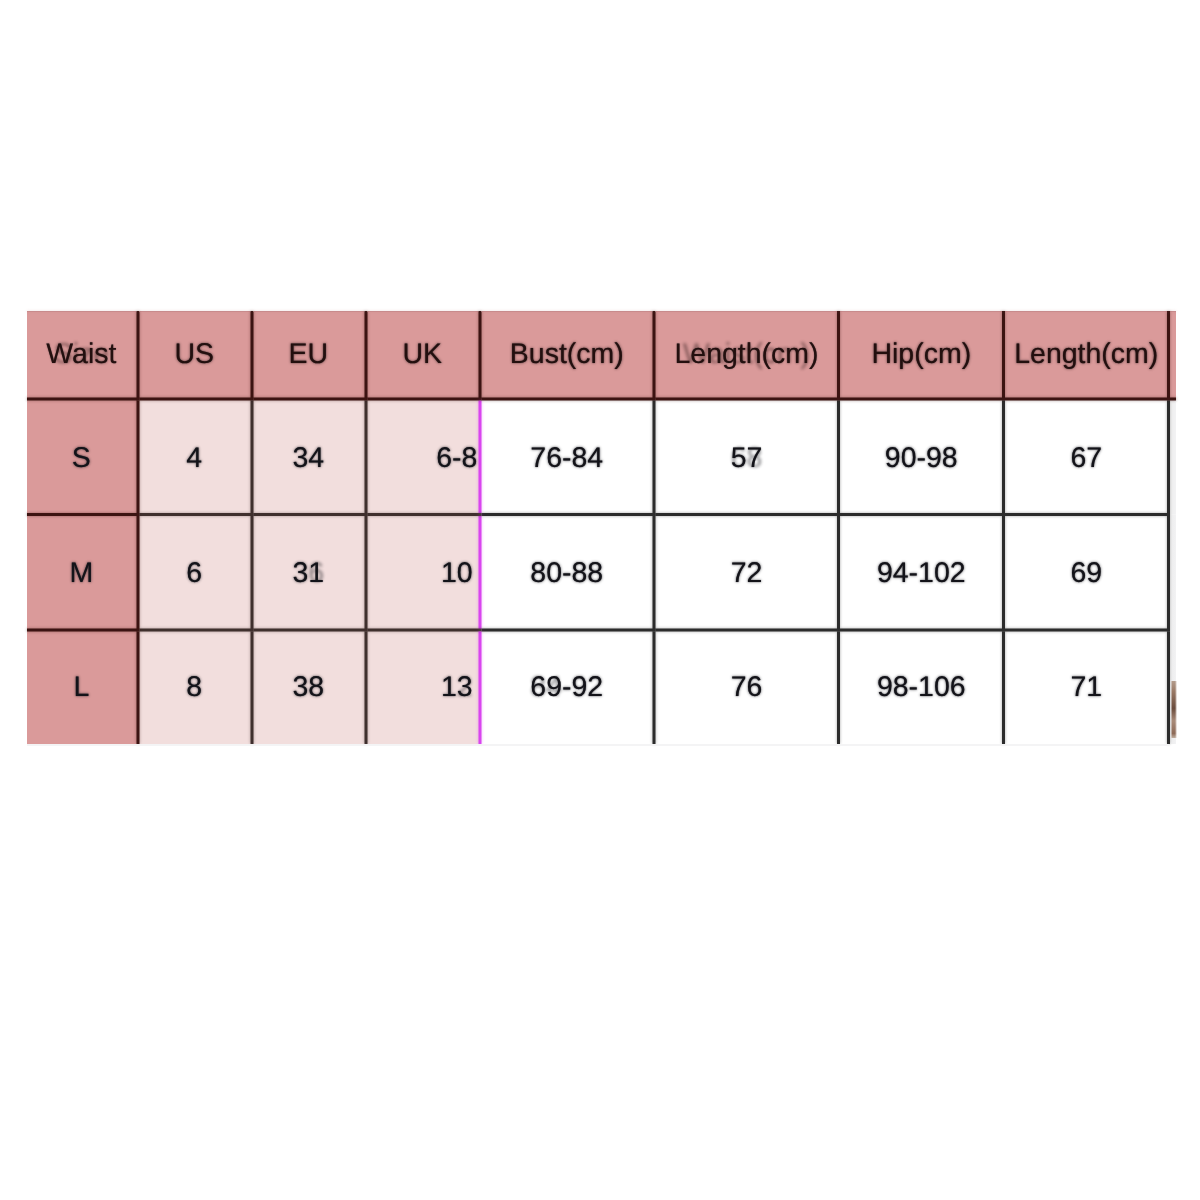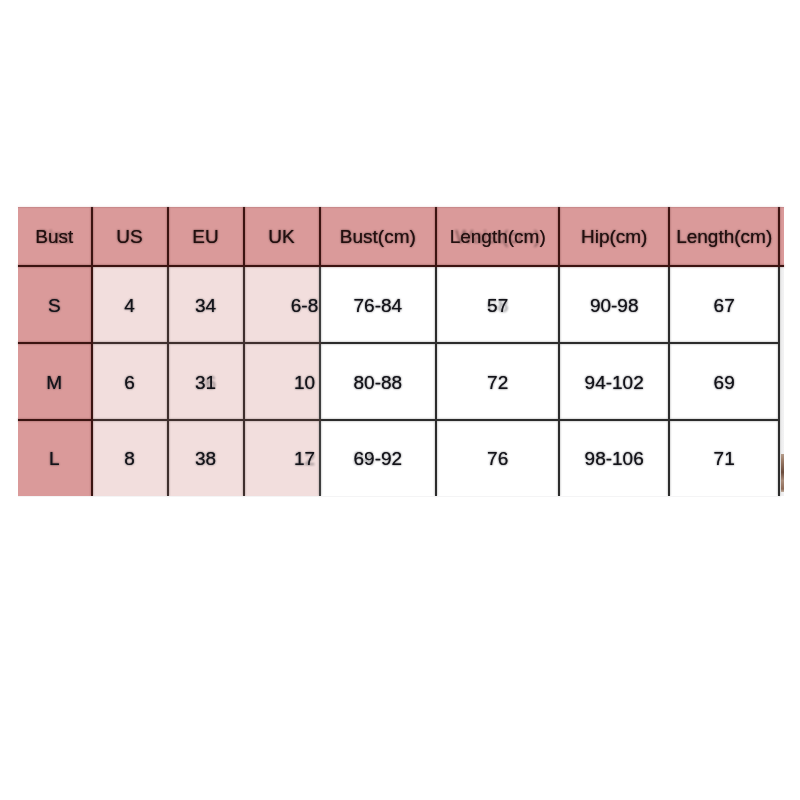--- a/index.html
+++ b/index.html
@@ -28,21 +28,21 @@
              border-right:2px solid #3c1412;border-bottom:2px solid #3c1412;
              border-top:1px solid #c98b8c;}
   tr.head{height:58px;}
 
   
   tr.body{height:77px;}
   tr.body td{padding-top:2px;}
   tr.body.last{height:76px;}
   tr.body td.size{background:#da9a9a;border-right:2px solid #3c1412;border-bottom:2px solid #3c1412;}
   tr.body td.lp{background:#f2dedd;border-right:2px solid #40302e;border-bottom:2px solid #40302e;}
-  tr.body td.lp.edge{border-right:2px solid #404040;padding-left:46px;}
+  tr.body td.lp.edge{border-right:2px solid #d946ef;padding-left:46px;}
   tr.body td.w{background:#ffffff;margin-left:44px;}
   tr.body.last td{border-bottom:1px solid transparent;}
   
   tr.body td.trunc{border-bottom:none;border-right:none;
                    background:linear-gradient(to right,#fbfbfb 0px,#efeff0 2px,#f4f4f5 5px,#ffffff 7px);}
   tr.head td.trunc{border-right:none;}
 
   
   #bottom-rule{position:absolute;left:18px;top:496px;width:761px;height:1px;background:#f4f4f5;}
   
@@ -61,21 +61,21 @@
           <col style="width:76px">
           <col style="width:76px">
         <col style="width:116.7px">
           <col style="width:123px">
           <col style="width:110px">
           <col style="width:110px">
         <col style="width:134px">
       </colgroup>
       <tbody id="tbody">
           <tr class="head">
-            <td>Bust</td>
+            <td>Waist</td>
             <td>US</td>
             <td>EU</td>
             <td>UK</td>
             <td>Bust(cm)</td>
             <td>Length(cm)</td>
             <td>Hip(cm)</td>
             <td>Length(cm)</td>
             <td class="trunc"></td>
           </tr>
           <tr class="body">
@@ -97,21 +97,21 @@
             <td class="w">80-88</td>
             <td class="w">72</td>
             <td class="w">94-102</td>
             <td class="w">69</td>
             <td class="trunc"></td>
           </tr>
           <tr class="body last">
             <td class="size">L</td>
             <td class="lp">8</td>
             <td class="lp">38</td>
-            <td class="lp edge">17</td>
+            <td class="lp edge">13</td>
             <td class="w">69-92</td>
             <td class="w">76</td>
             <td class="w">98-106</td>
             <td class="w">71</td>
             <td class="trunc"></td>
           </tr>
         </tbody>
     </table>
   </div>
   <div id="soft-layer" aria-hidden="true">

